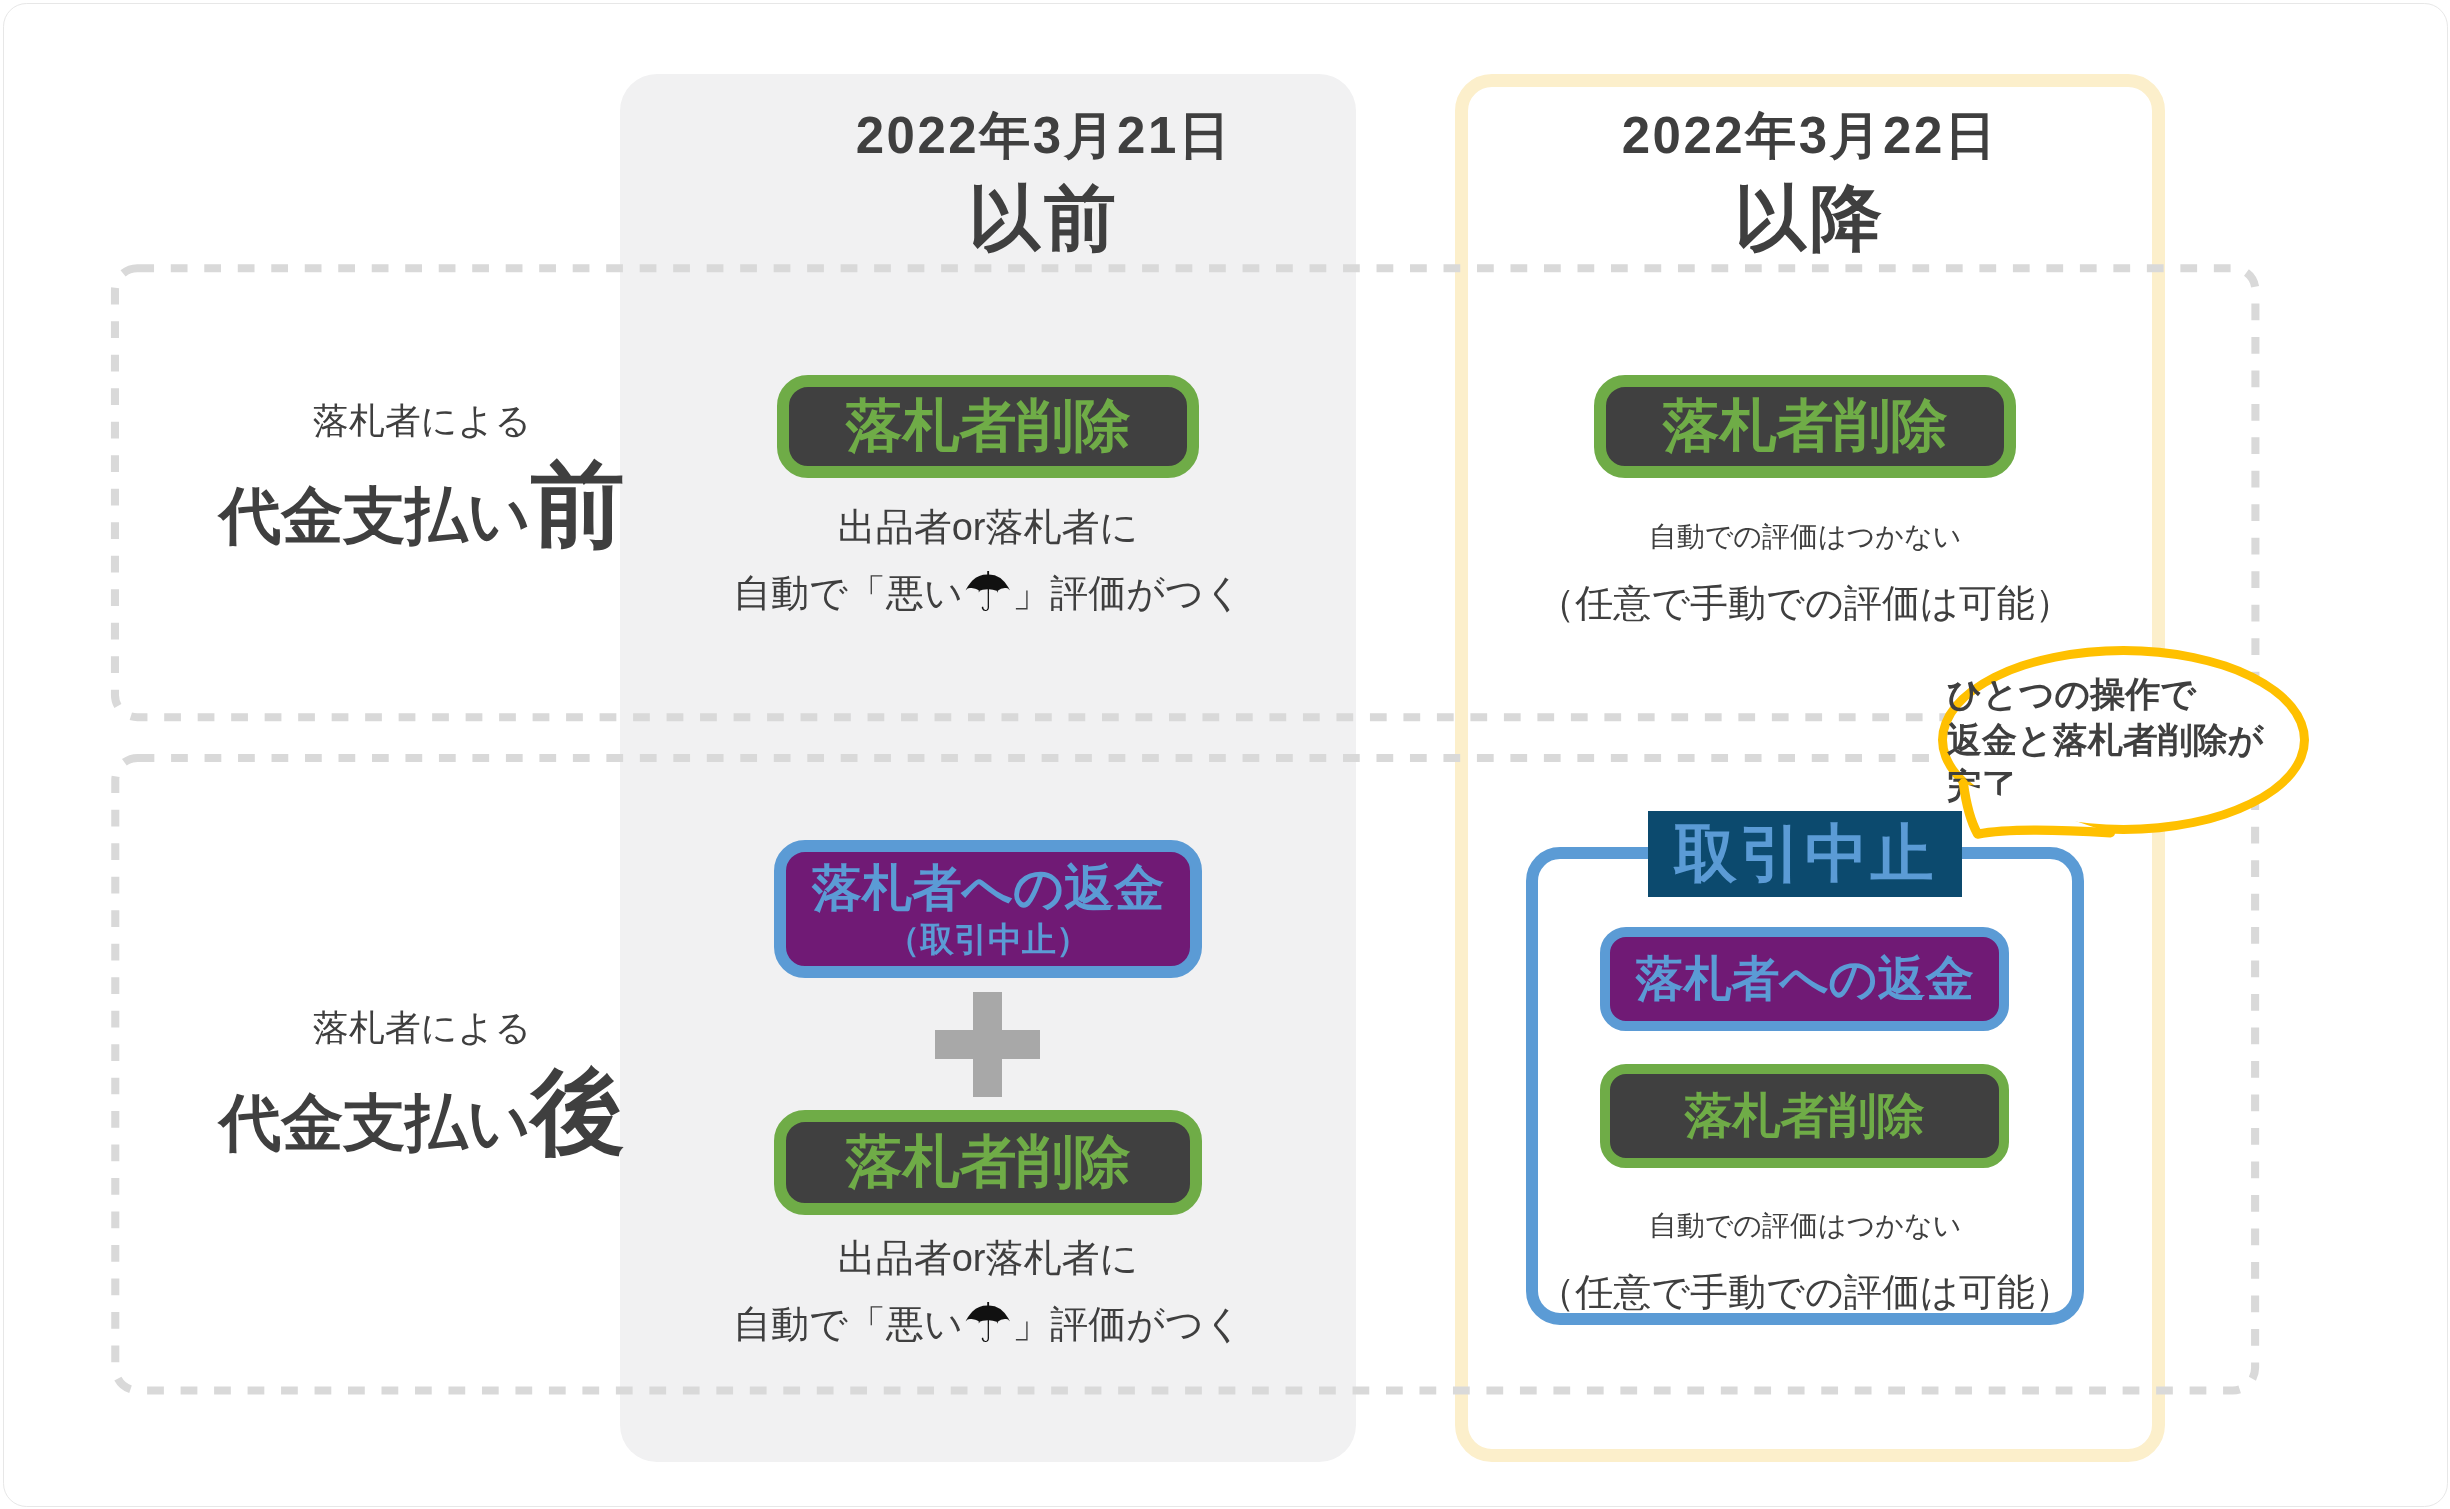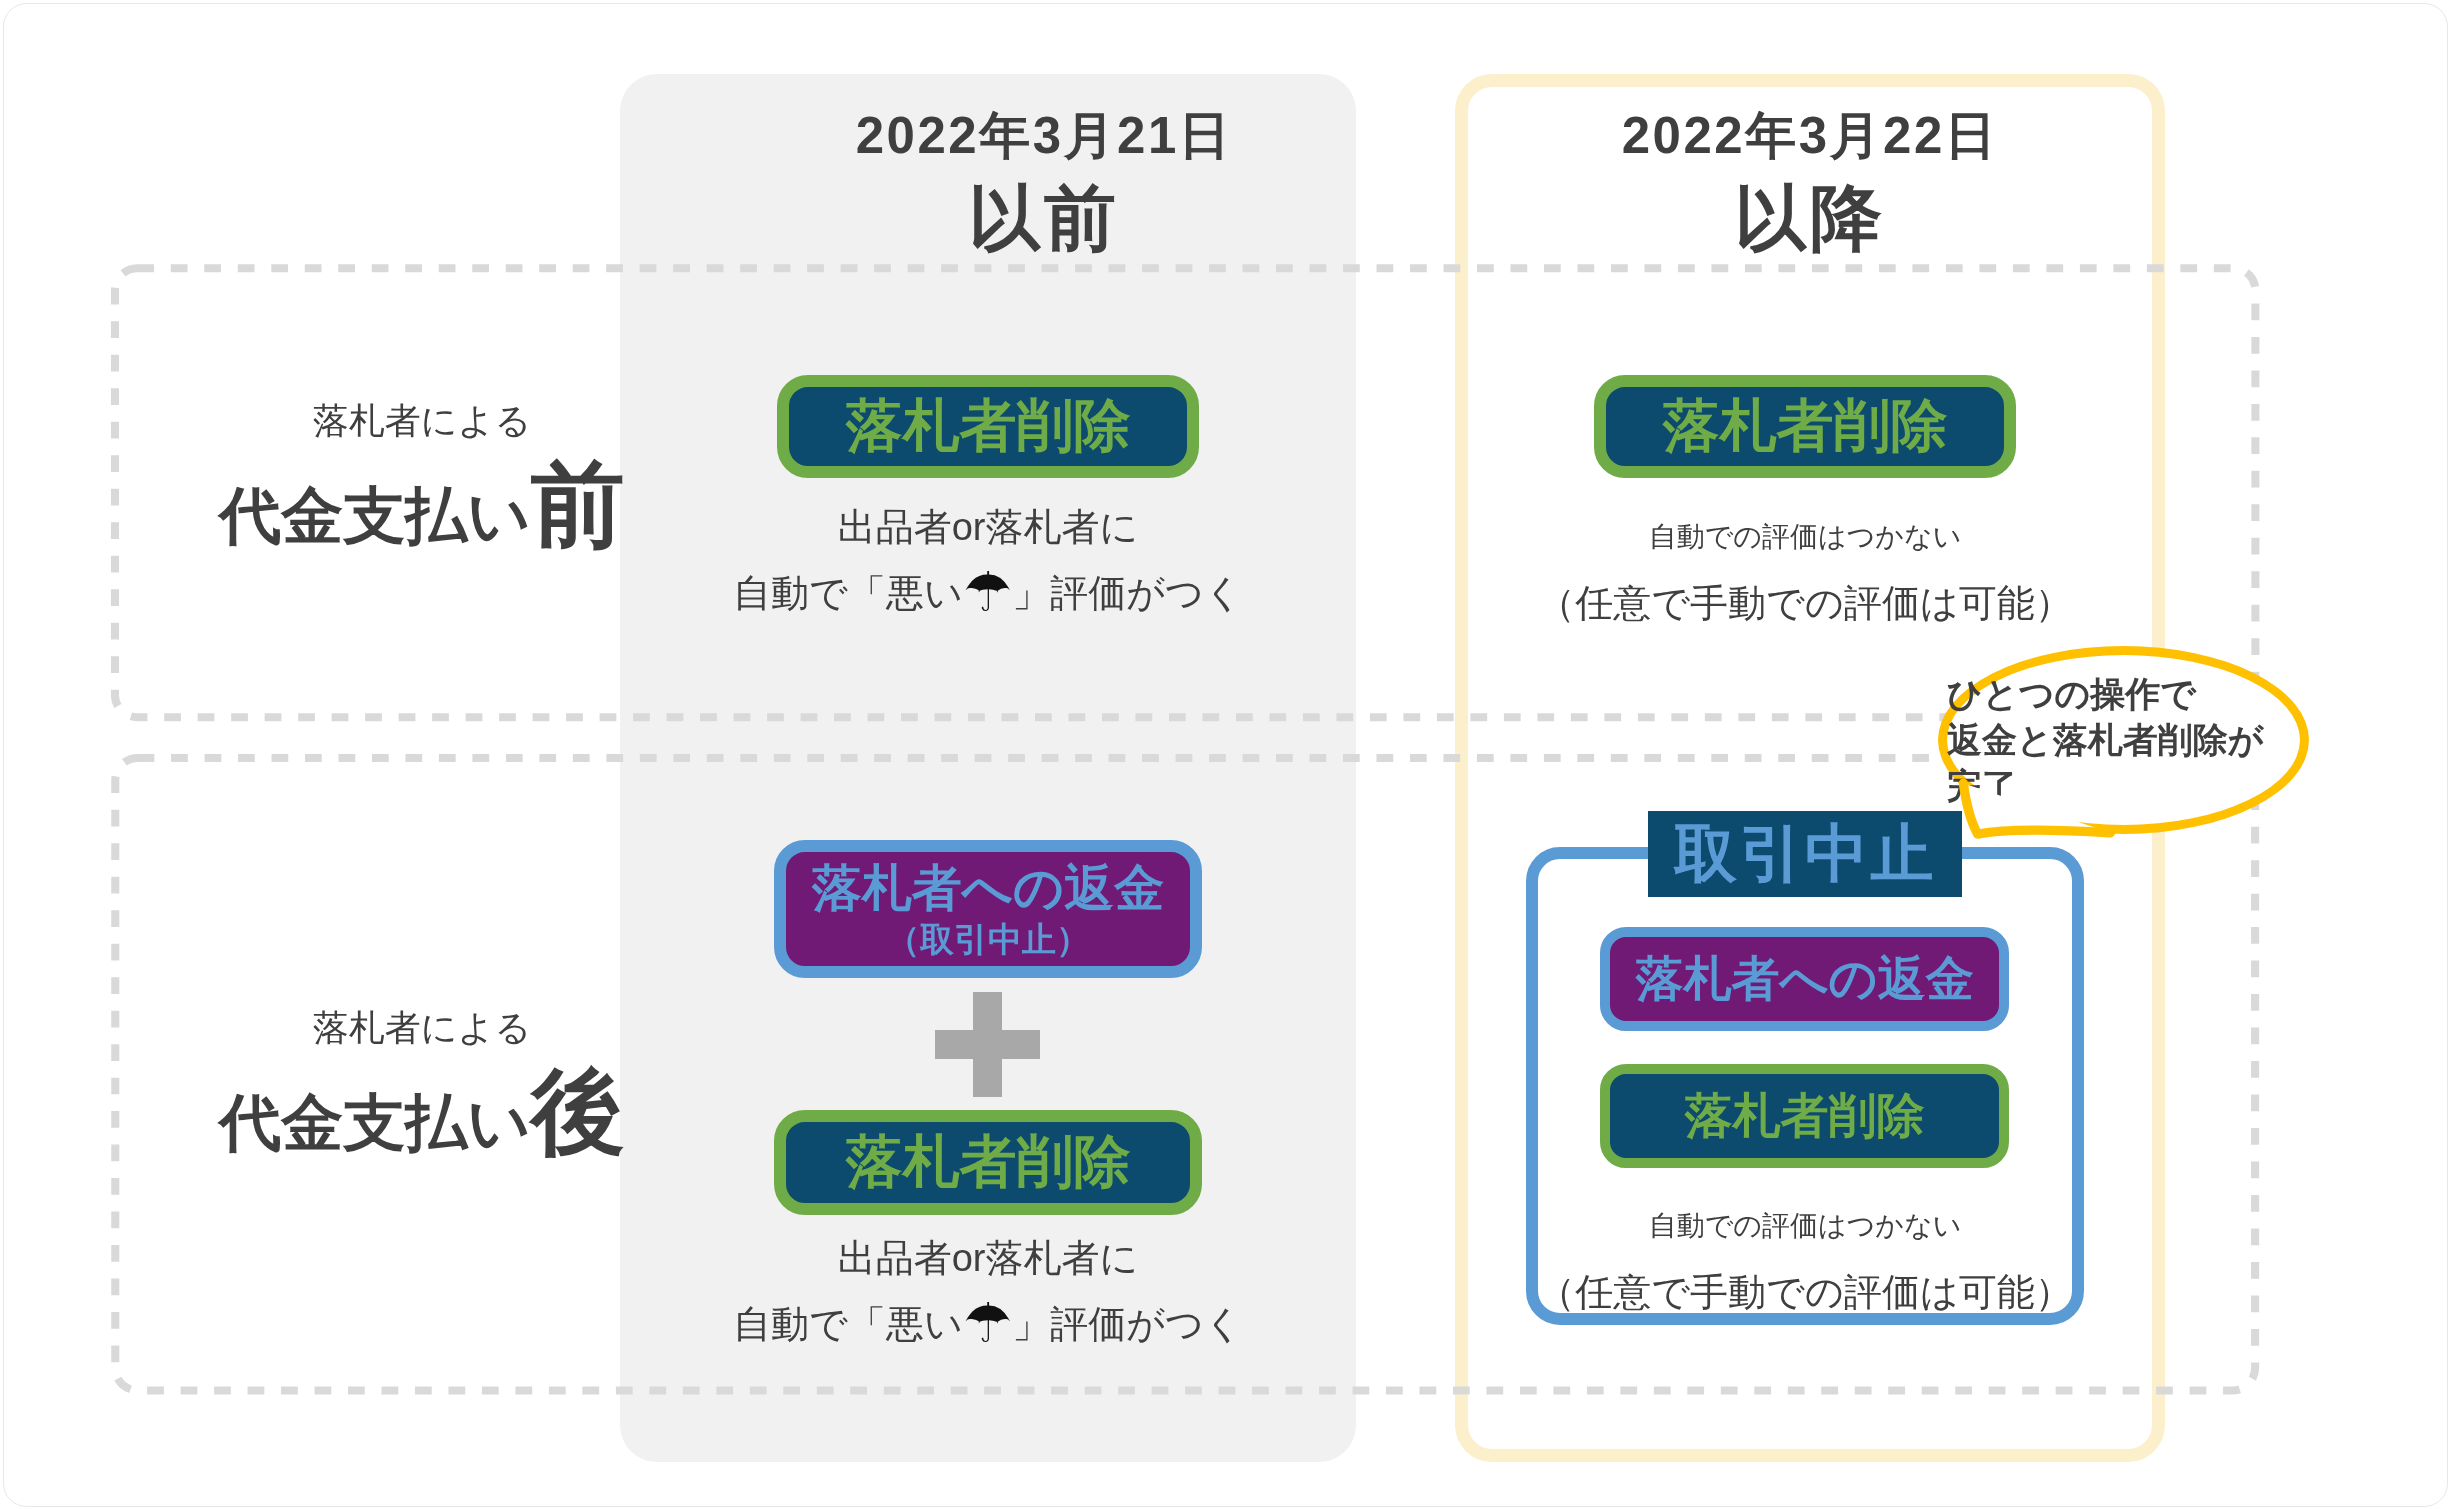--- a/index.html
+++ b/index.html
@@ -17,21 +17,21 @@
   .col-header .date{font-size:51px;line-height:73px;font-weight:600;letter-spacing:2.5px;}
   .col-header .period{font-size:72px;line-height:93px;font-weight:800;letter-spacing:3.7px;}
   
   .row-label{left:149px;width:546px;text-align:center;}
   .row-label .l1{font-size:36px;line-height:62px;font-weight:400;}
   .row-label .l2{font-size:62px;line-height:105px;font-weight:800;}
   .row-label .emph{font-size:94px;font-weight:800;}
   
   .badge{box-sizing:border-box;display:flex;align-items:center;justify-content:center;
          border-radius:31px;font-weight:800;}
-  .badge-green{border:12.4px solid #6FAC47;background:#0c4a6e;color:#6FAC47;}
+  .badge-green{border:12.4px solid #6FAC47;background:#404040;color:#6FAC47;}
   .badge-blue{border:12.4px solid #5B9BD5;background:#701a75;color:#5B9BD5;}
   .refund-box{flex-direction:column;}
   .refund-box .t1{font-size:50px;line-height:60px;}
   .refund-box .t2{font-size:34px;line-height:43px;text-align:right;}
   
   .note{text-align:center;font-size:38px;line-height:66px;color:#3F3F3F;}
   .note .bold{font-size:28px;font-weight:400;}
   .umb{font-size:55px;line-height:0;display:inline-block;transform:translateY(5px);color:#111111;}
   
   .plus{left:935px;top:992px;width:105px;height:105px;}

